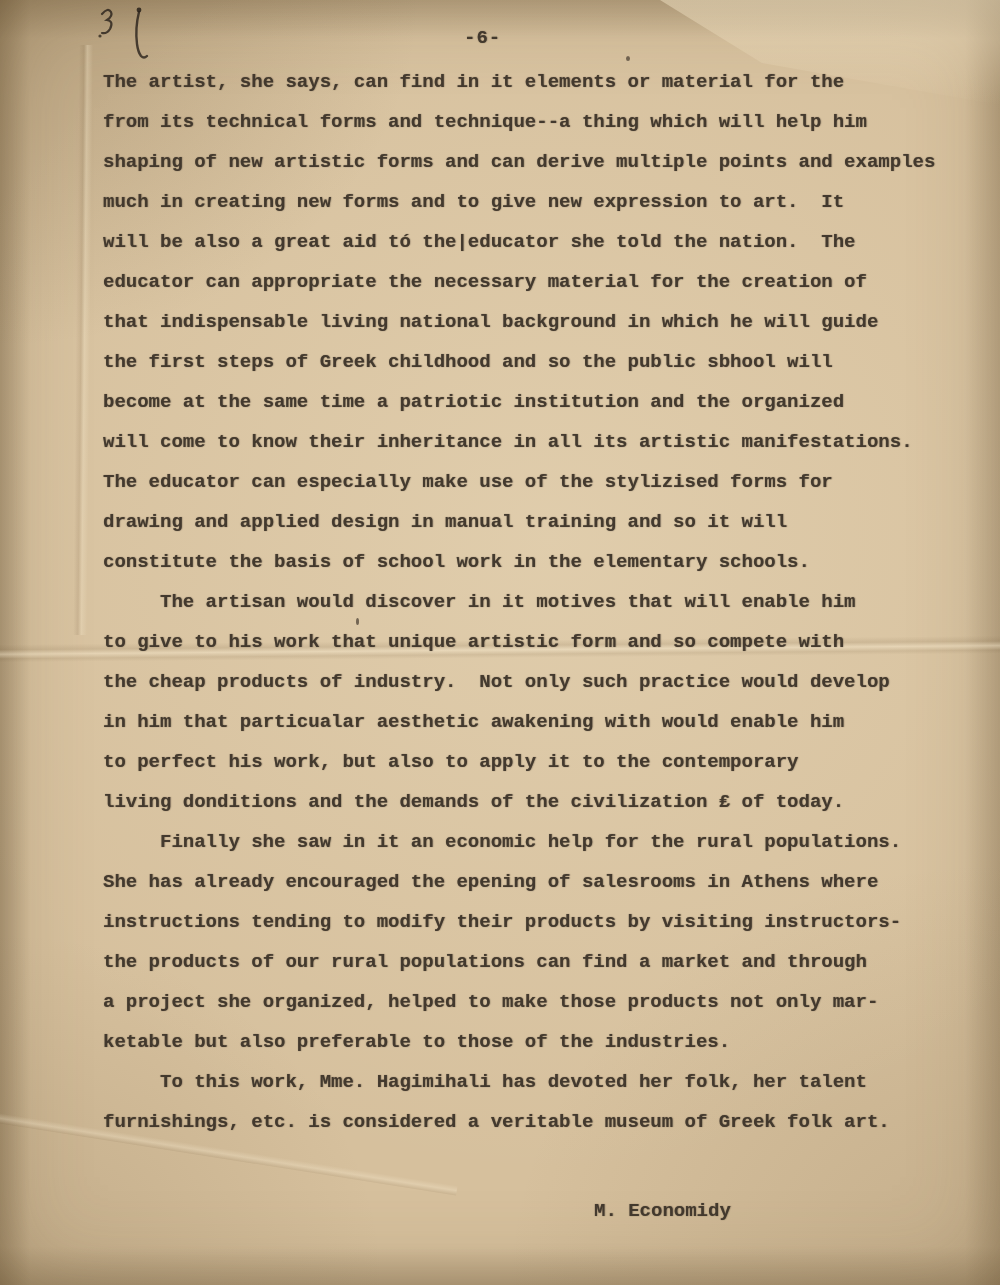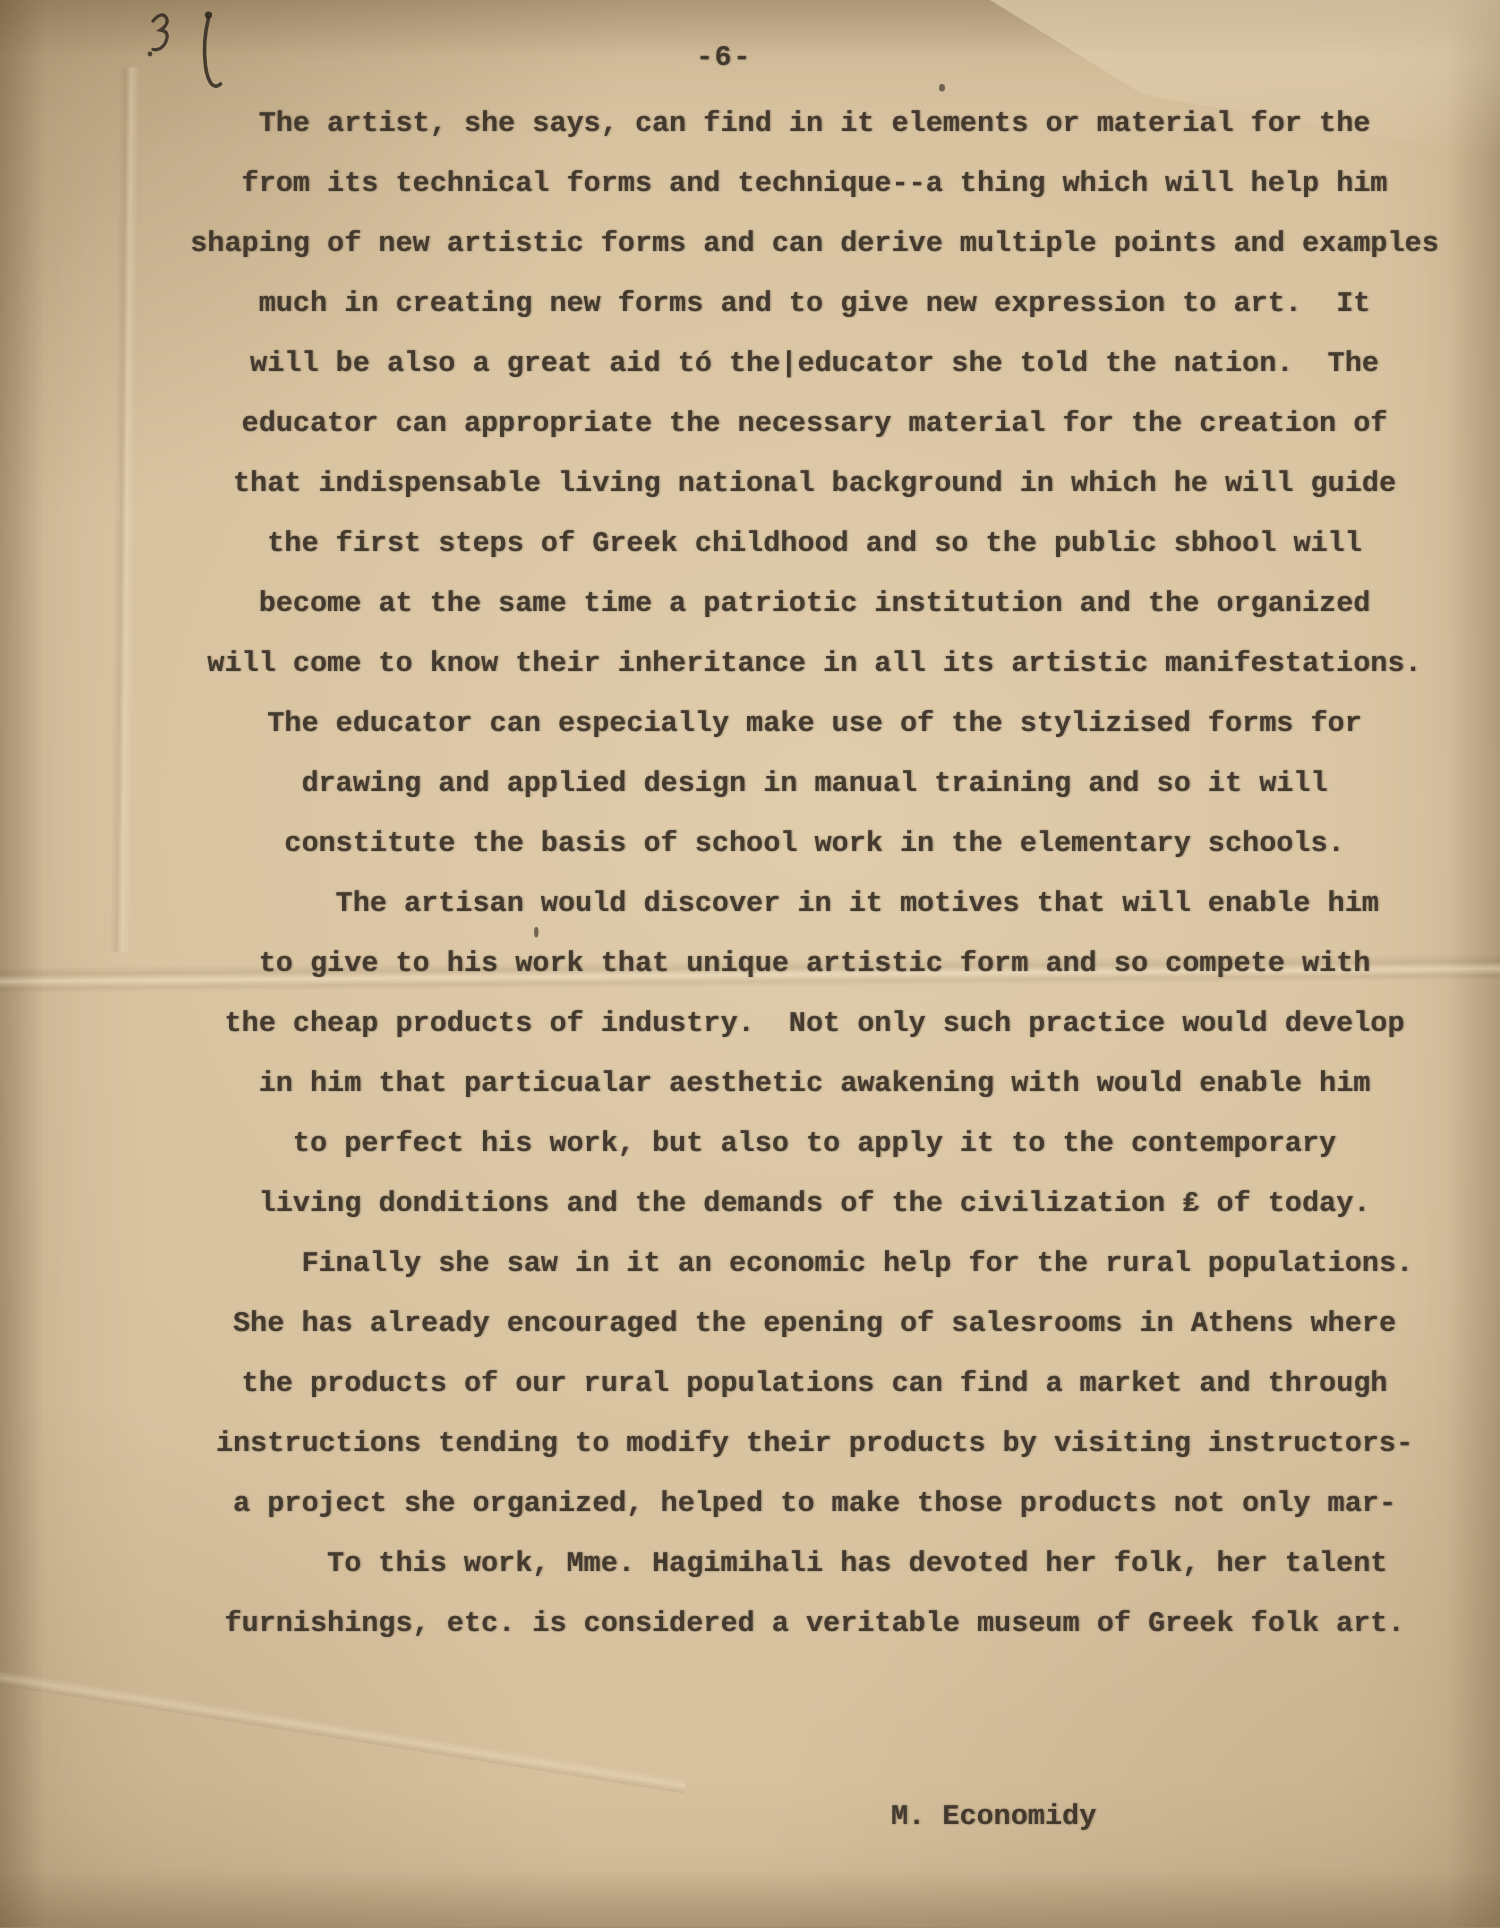--- a/index.html
+++ b/index.html
@@ -84,21 +84,21 @@
   .page-number {
     position: absolute;
     top: 27px; left: 464px;
     letter-spacing: 1px;
   }
   .text-block {
     position: absolute;
     top: 62px; left: 103px;
     width: 880px;
   }
-  .line { height: 40px; line-height: 40px; text-align: center; }
+  .line { height: 40px; line-height: 40px; }
   .line.indent { padding-left: 57px; }
   .signature {
     position: absolute;
     top: 1191px; left: 594px;
     height: 40px; line-height: 40px;
   }
 </style>
 </head>
 <body>
 
@@ -136,22 +136,23 @@
     <div class="typed line">drawing and applied design in manual training and so it will</div>
     <div class="typed line">constitute the basis of school work in the elementary schools.</div>
     <div class="typed line indent">The artisan would discover in it motives that will enable him</div>
     <div class="typed line">to give to his work that unique artistic form and so compete with</div>
     <div class="typed line">the cheap products of industry.  Not only such practice would develop</div>
     <div class="typed line">in him that particualar aesthetic awakening with would enable him</div>
     <div class="typed line">to perfect his work, but also to apply it to the contemporary</div>
     <div class="typed line">living donditions and the demands of the civilization ₤ of today.</div>
     <div class="typed line indent">Finally she saw in it an economic help for the rural populations.</div>
     <div class="typed line">She has already encouraged the epening of salesrooms in Athens where</div>
+    <div class="typed line">instructions tending to modify their products by visiting instructors-</div>
     <div class="typed line">the products of our rural populations can find a market and through</div>
-    <div class="typed line">instructions tending to modify their products by visiting instructors-</div>
     <div class="typed line">a project she organized, helped to make those products not only mar-</div>
+    <div class="typed line">ketable but also preferable to those of the industries.</div>
     <div class="typed line indent">To this work, Mme. Hagimihali has devoted her folk, her talent</div>
     <div class="typed line">furnishings, etc. is considered a veritable museum of Greek folk art.</div>
   </div>
 
   <div class="typed signature">M. Economidy</div>
 
 </div>
 
 </body></html>

